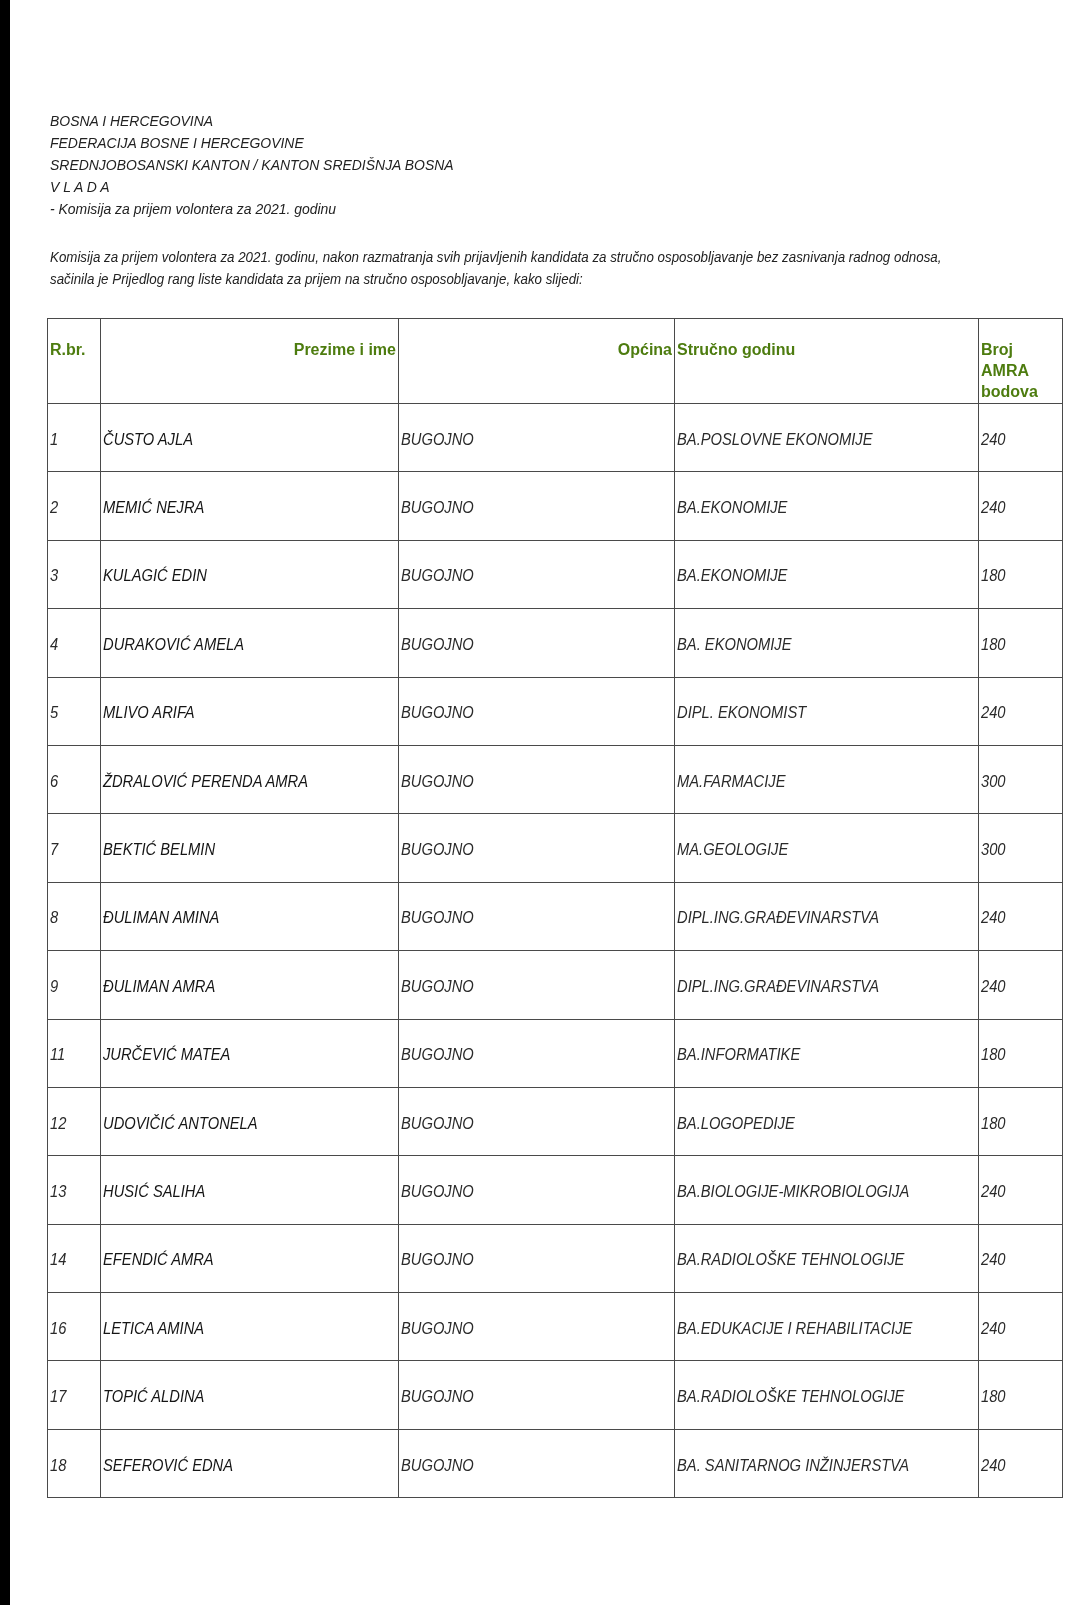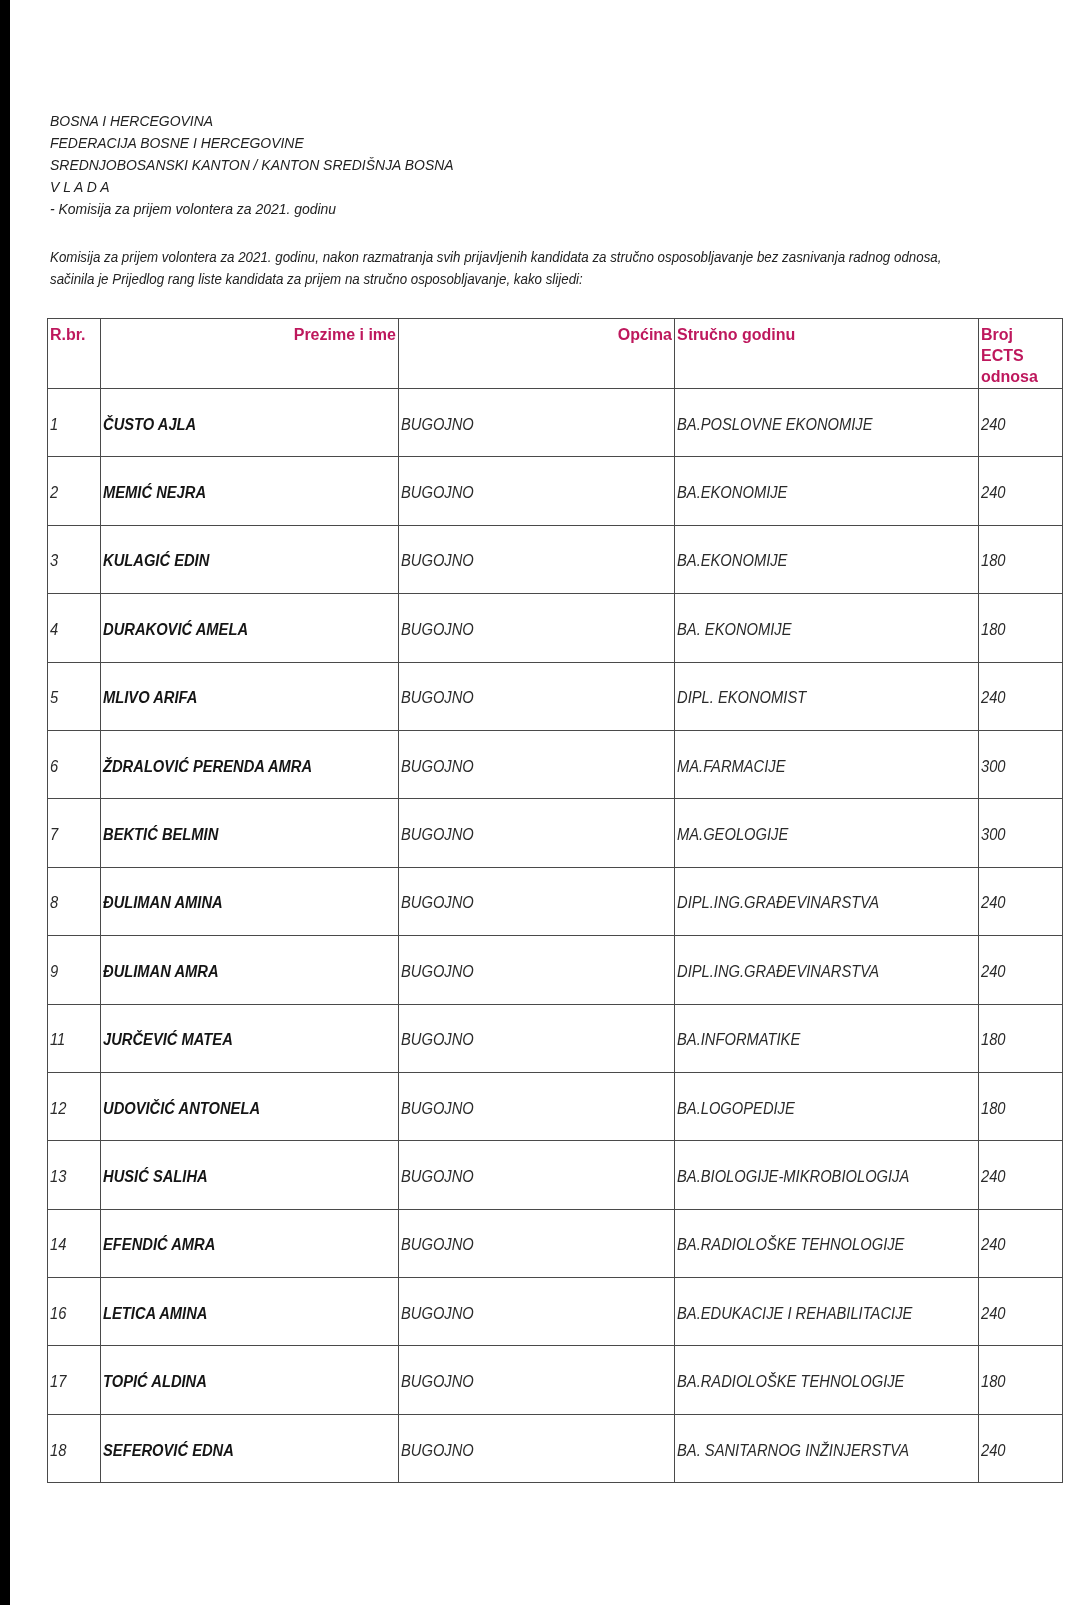--- a/index.html
+++ b/index.html
@@ -21,29 +21,29 @@
   table.rang {
     position: absolute; left: 47px; top: 318px;
     border-collapse: collapse; table-layout: fixed; width: 1015px;
   }
   table.rang td, table.rang th {
     border: 1.5px solid #4a4a4a; padding: 0 2px; font-size: 16px;
     overflow: hidden; white-space: nowrap;
   }
   table.rang th {
     height: 64px; vertical-align: top; font-weight: bold; font-style: normal;
-    text-align: left; padding-top: 5px; line-height: 21px; color: #be185d;
+    text-align: left; padding-top: 20px; line-height: 21px; color: #4d7c0f;
   }
   table.rang th.center { text-align: right; }
   table.rang th.wrap { white-space: normal; }
   table.rang td {
     height: 63.4px; vertical-align: middle; font-style: italic; color: #2a2a2a;
     padding-top: 4px;
   }
-  table.rang td.name { font-weight: bold; color: #151515; }
+  table.rang td.name { font-weight: normal; color: #151515; }
   .cond { display: inline-block; transform: scaleX(0.92); transform-origin: left center; }
 </style>
 </head>
 <body>
 
 <div class="left-strip"></div>
 
 <div class="letterhead">
   <div>BOSNA I HERCEGOVINA</div>
   <div>FEDERACIJA BOSNE I HERCEGOVINE</div>
@@ -64,21 +64,21 @@
     <col style="width:276px">
     <col style="width:304px">
     <col style="width:84px">
   </colgroup>
   <thead>
     <tr>
       <th>R.br.</th>
       <th class="center">Prezime i ime</th>
       <th class="center">Općina</th>
       <th>Stručno godinu</th>
-      <th class="wrap">Broj ECTS odnosa</th>
+      <th class="wrap">Broj AMRA bodova</th>
     </tr>
   </thead>
   <tbody id="rows">
       <tr>
         <td><span class="cond">1</span></td>
         <td class="name"><span class="cond">ČUSTO AJLA</span></td>
         <td><span class="cond">BUGOJNO</span></td>
         <td><span class="cond">BA.POSLOVNE EKONOMIJE</span></td>
         <td><span class="cond">240</span></td>
       </tr>

